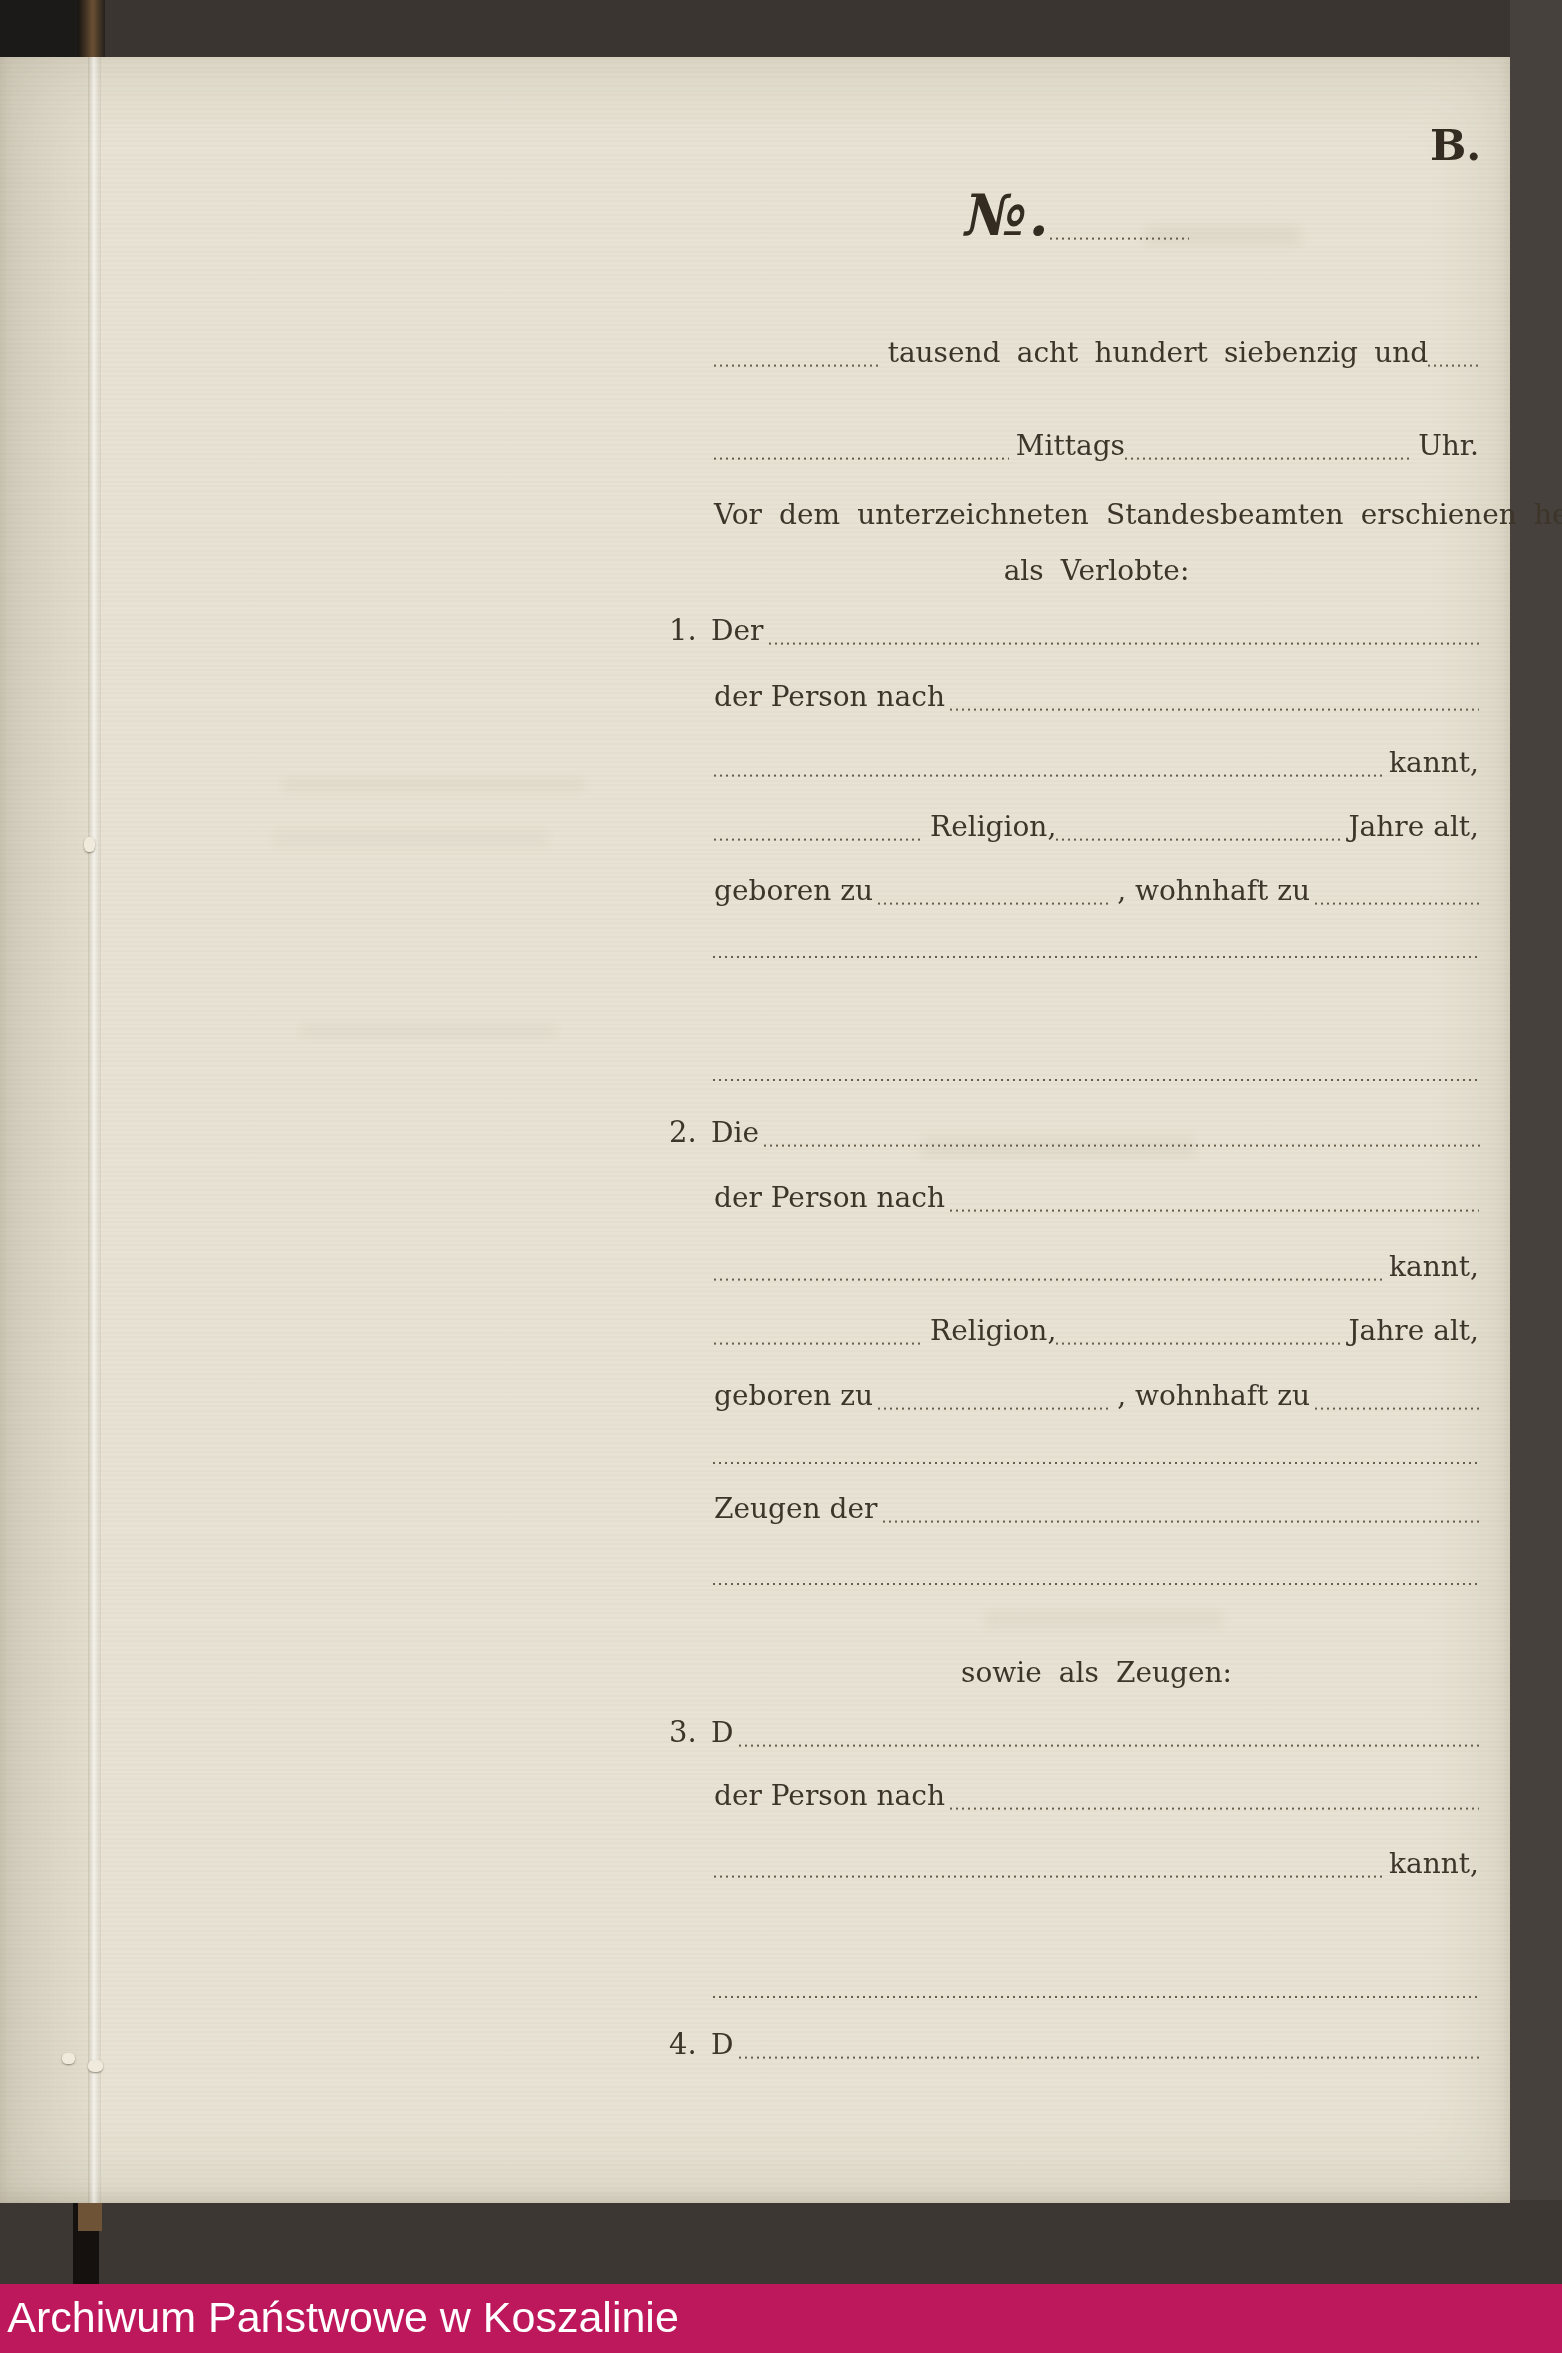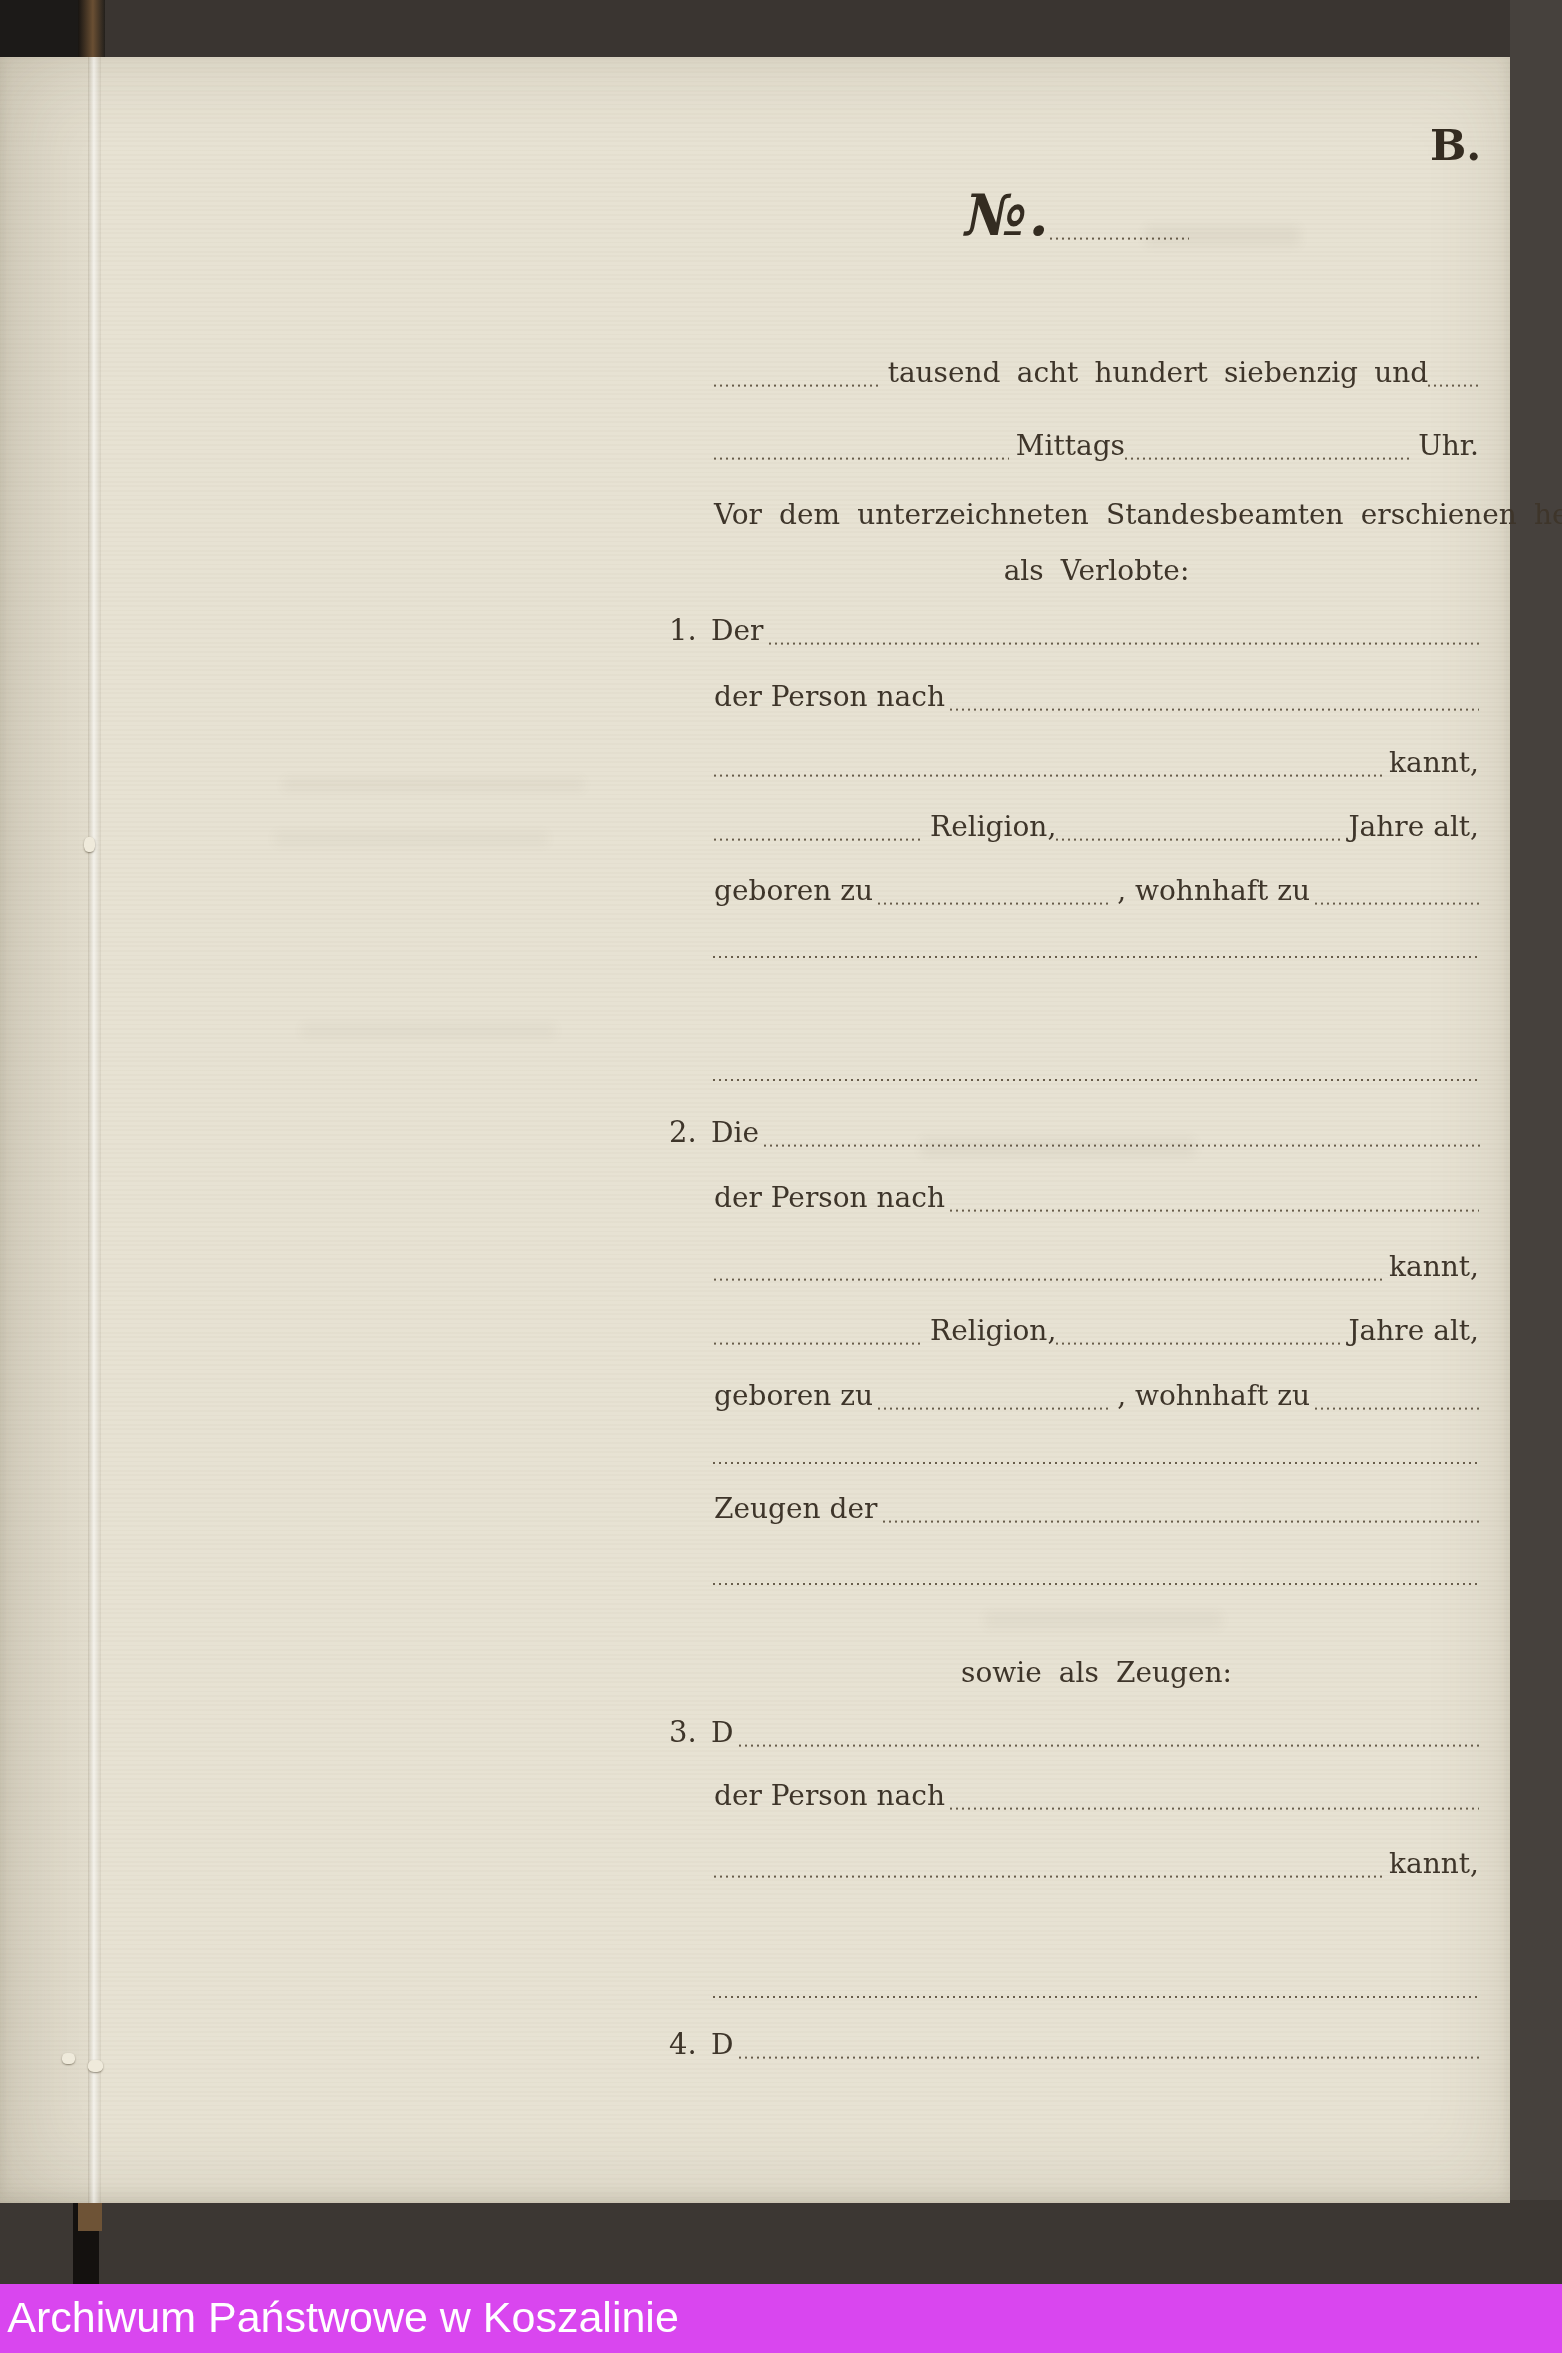--- a/index.html
+++ b/index.html
@@ -7,21 +7,21 @@
           font-family:"DejaVu Serif", serif;}
   
   .top-band{position:absolute;left:0;top:0;width:1563px;height:58px;background:#3a3531;}
   .top-band .cover-black{position:absolute;left:0;top:0;width:78px;height:58px;background:#1c1a18;}
   .top-band .binding-slot{position:absolute;left:78px;top:0;width:27px;height:58px;
       background:linear-gradient(to right,#181512,#6a4f33 55%,#23201c);}
   .right-mat{position:absolute;left:1510px;top:0;width:53px;height:2354px;background:#46413d;}
   .bottom-mat{position:absolute;left:0;top:2200px;width:1563px;height:87px;background:#3c3733;}
   .bottom-slot{position:absolute;left:73px;top:2200px;width:25.5px;height:84px;background:#14110f;}
   .bottom-notch{position:absolute;left:78px;top:2200px;width:24px;height:31px;background:#6e5336;}
-  .caption-bar{position:absolute;left:0;top:2284px;width:1563px;height:70px;background:#d946ef;}
+  .caption-bar{position:absolute;left:0;top:2284px;width:1563px;height:70px;background:#be185d;}
   .caption-bar .caption{position:absolute;left:7.3px;top:0;height:70px;line-height:66px;
       color:#fff;font-family:"Liberation Sans", sans-serif;font-size:43px;letter-spacing:0px;white-space:nowrap;}
   
   .paper{position:absolute;left:0;top:57px;width:1510px;height:2146px;background:#e7e2d3;
       box-shadow:inset 0 0 82px rgba(95,82,58,.18), inset 0 -5.5px 12.8px rgba(80,70,50,.12);}
   .paper .texture{position:absolute;inset:0;
       background:repeating-linear-gradient(0deg,rgba(120,104,78,.03) 0 1.8px,transparent 1.8px 4.6px);}
   .gutter-shade{position:absolute;left:0;top:0;width:89px;height:100%;
       background:linear-gradient(to right,rgba(100,88,64,.10),rgba(100,88,64,.04));}
   .crease{position:absolute;left:88px;top:0;width:12.8px;height:100%;
@@ -76,21 +76,21 @@
   </div>
 
   <div class="corner-letter">B.</div>
 
   <div class="row" style="left:965px;top:181px;">
     <span class="no-label">№.</span>
     <div class="dots" style="flex:0 0 139px;"></div>
   </div>
 
 
-  <div class="row" style="left:714px;top:356px;width:765px;">
+  <div class="row" style="left:714px;top:336px;width:765px;">
     <div class="dots grow" style="flex-grow:367;"></div>
     <span class="lbl lbl-l" style="word-spacing:7.3px;">tausend acht hundert siebenzig und</span>
     <div class="dots grow" style="flex-grow:112;"></div>
   </div>
 
   <div class="row" style="left:714px;top:429px;width:765px;">
     <div class="dots grow" style="flex-grow:343;"></div>
     <span class="lbl lbl-l">Mittags</span>
     <div class="dots grow" style="flex-grow:333;"></div>
     <span class="lbl-l">Uhr.</span>

